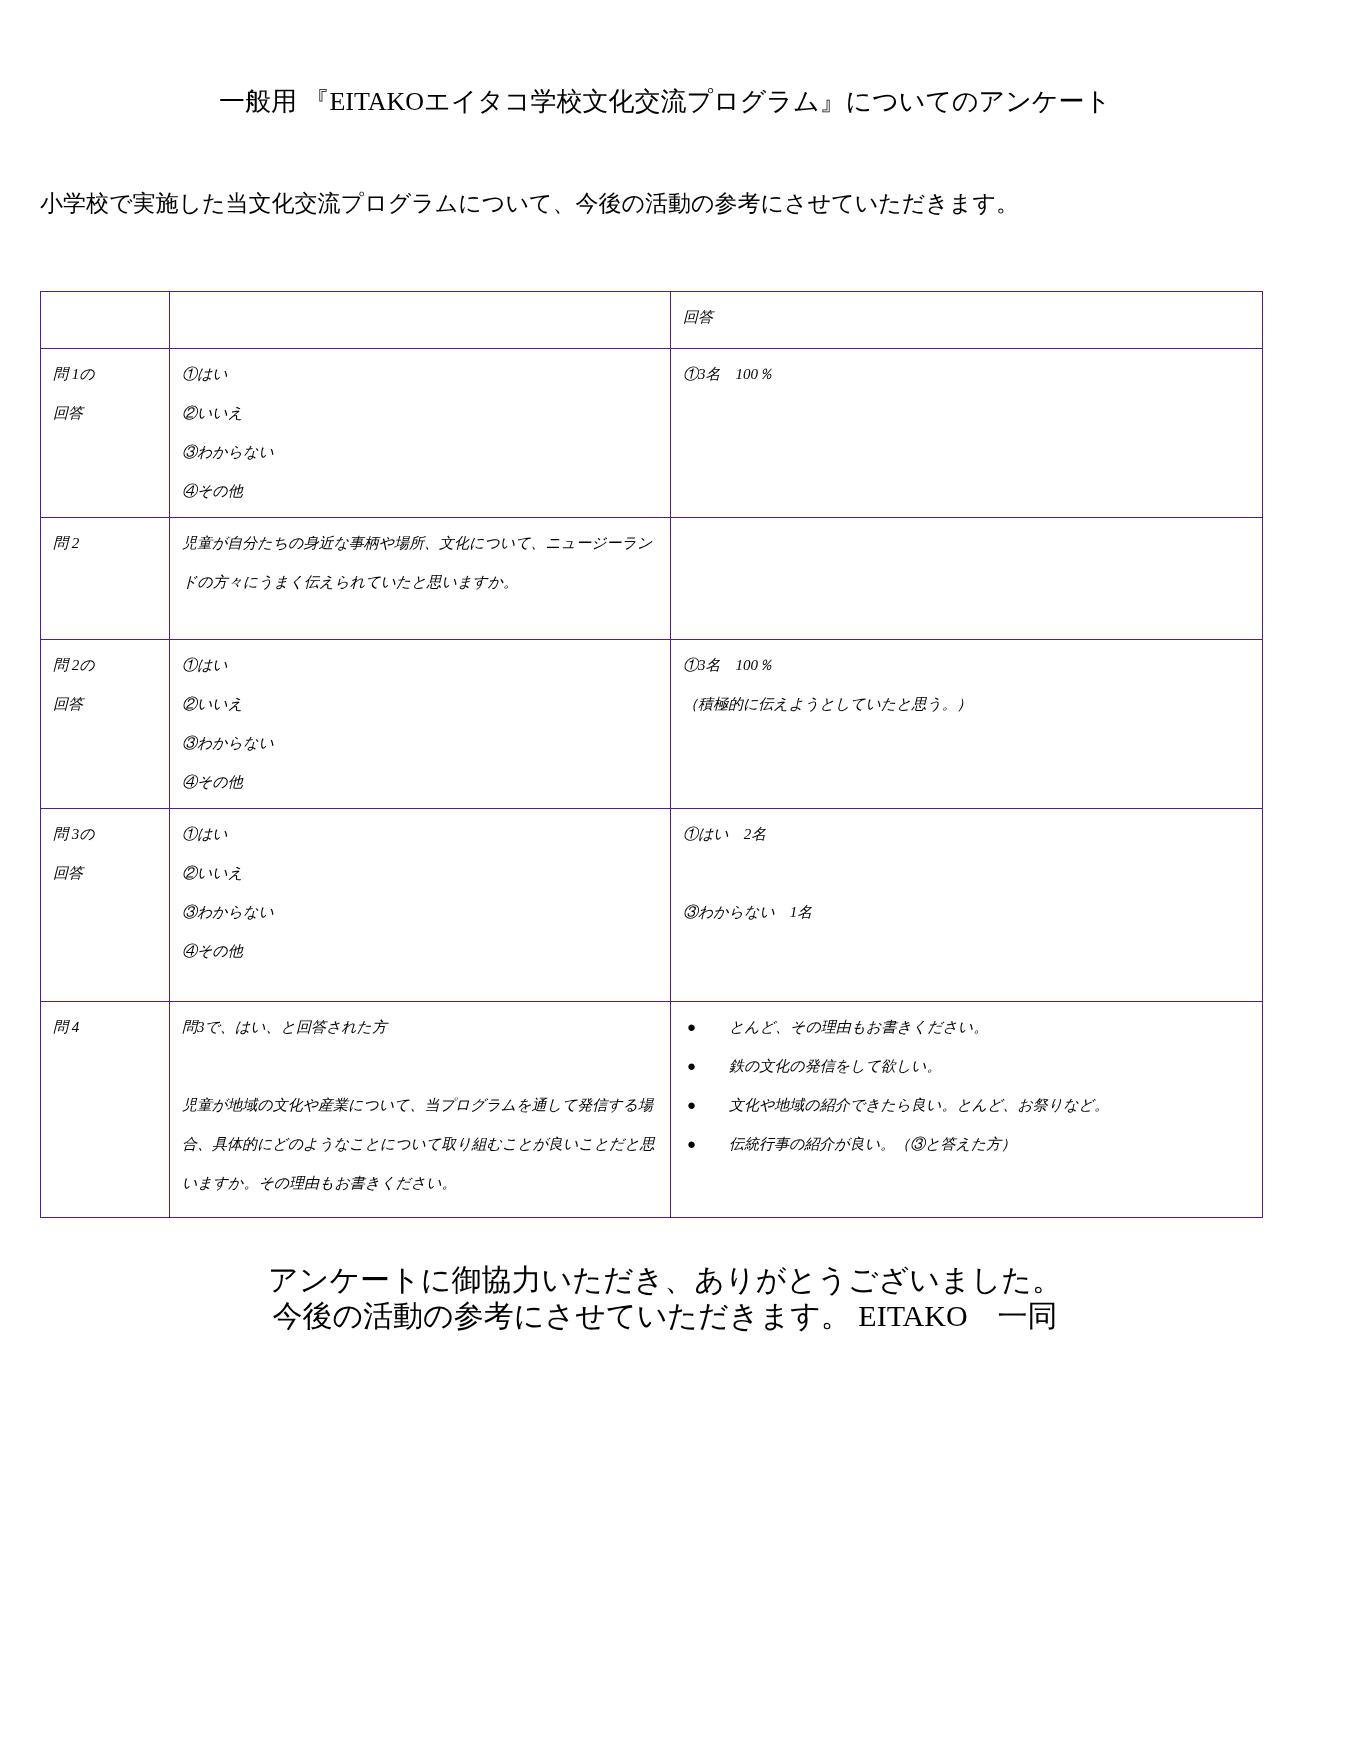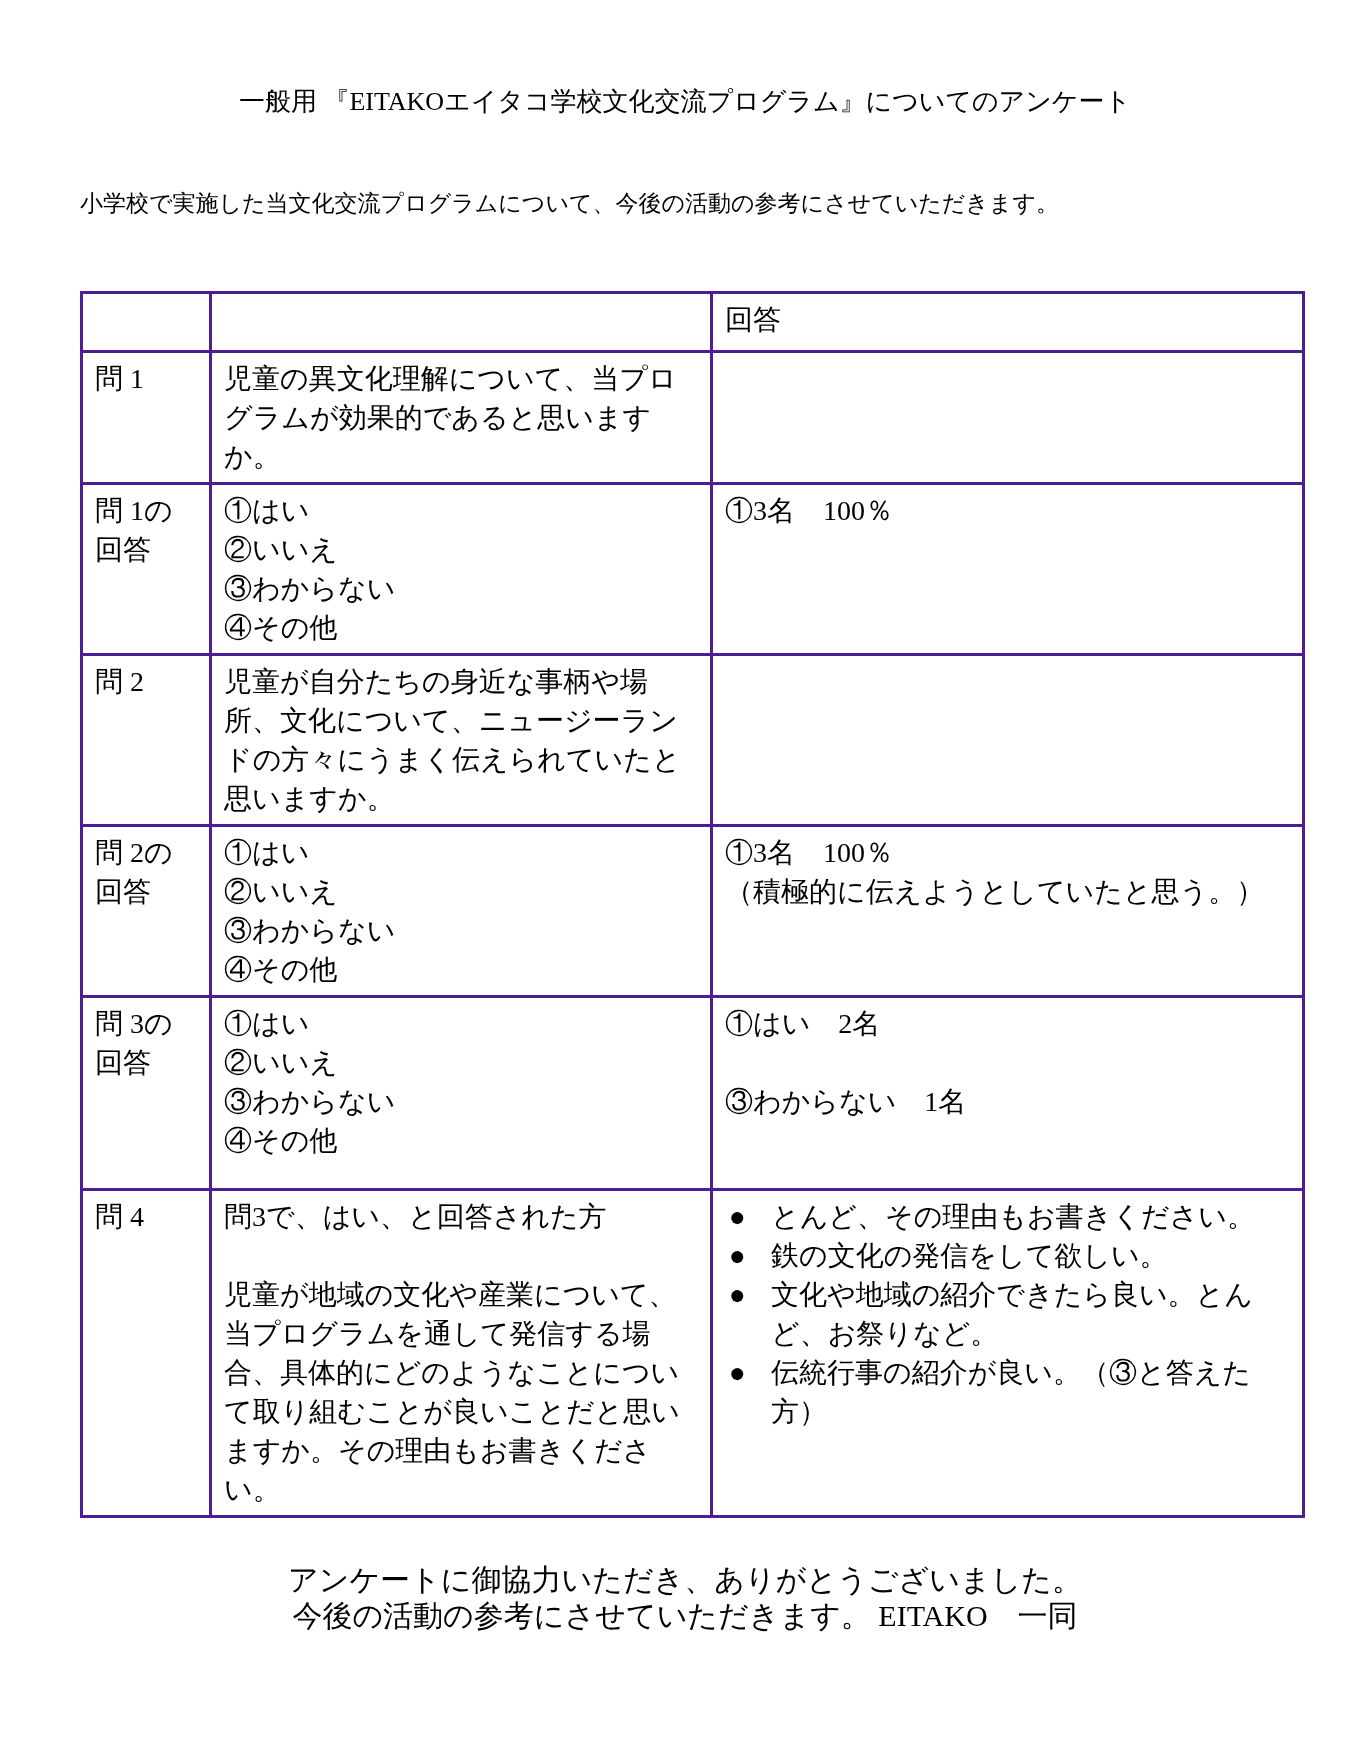--- a/index.html
+++ b/index.html
@@ -4,21 +4,21 @@
 <style>
   html, body { margin: 0; padding: 0; background: #ffffff; }
   .page {
     position: relative;
     width: 1359px;
     height: 1746px;
     box-sizing: border-box;
     background: #ffffff;
     color: #000000;
     font-family: "Liberation Serif", "DejaVu Serif", serif;
-    padding: 84px 69px 0 80px;
+    padding: 84px 69px 0 40px;
     overflow: hidden;
   }
   .title {
     font-size: 26px;
     font-weight: normal;
     text-align: center;
     margin: 0 0 50px 0;
     white-space: nowrap;
   }
   .meta { margin: 0; }
@@ -37,29 +37,30 @@
     margin: 70px 0 0 0;
     line-height: 30px;
   }
   table.survey {
     border-collapse: collapse;
     table-layout: fixed;
     width: 1222px;
     margin-top: 72px;
   }
   table.survey td, table.survey th {
-    border: 3px solid #4c1d95;
+    border: 1px solid #4c1d95;
     vertical-align: top;
-    font-size: 28px;
+    font-size: 15px;
     font-weight: normal;
     line-height: 39px;
     padding: 6px 12px;
     white-space: pre-line;
     text-align: left;
     word-break: break-word;
+    font-style: italic;
   }
   th.answer-head { text-align: center; height: 44px; }
   td.id-cell { padding-left: 10px; }
   .bullet-cell { white-space: normal; padding-top: 8px; }
   .bullet-item {
     position: relative;
     padding-left: 46px;
     line-height: 39px;
   }
   .bullet-item::before {
@@ -88,25 +89,20 @@
       <col style="width:592px">
     </colgroup>
     <thead>
       <tr style="height:50px">
         <th></th>
         <th></th>
         <th class="answer-head">回答</th>
       </tr>
     </thead>
     <tbody>
-      <tr style="height:89px">
-        <td class="id-cell">問 1</td>
-        <td class="q-cell">児童の異文化理解について、当プログラムが効果的であると思いますか。</td>
-        <td class="a-cell"></td>
-      </tr>
       <tr style="height:157px">
         <td class="id-cell">問 1の
 回答</td>
         <td class="q-cell">①はい
 ②いいえ
 ③わからない
 ④その他</td>
         <td class="a-cell">①3名　100％</td>
       </tr>
       <tr style="height:122px">

